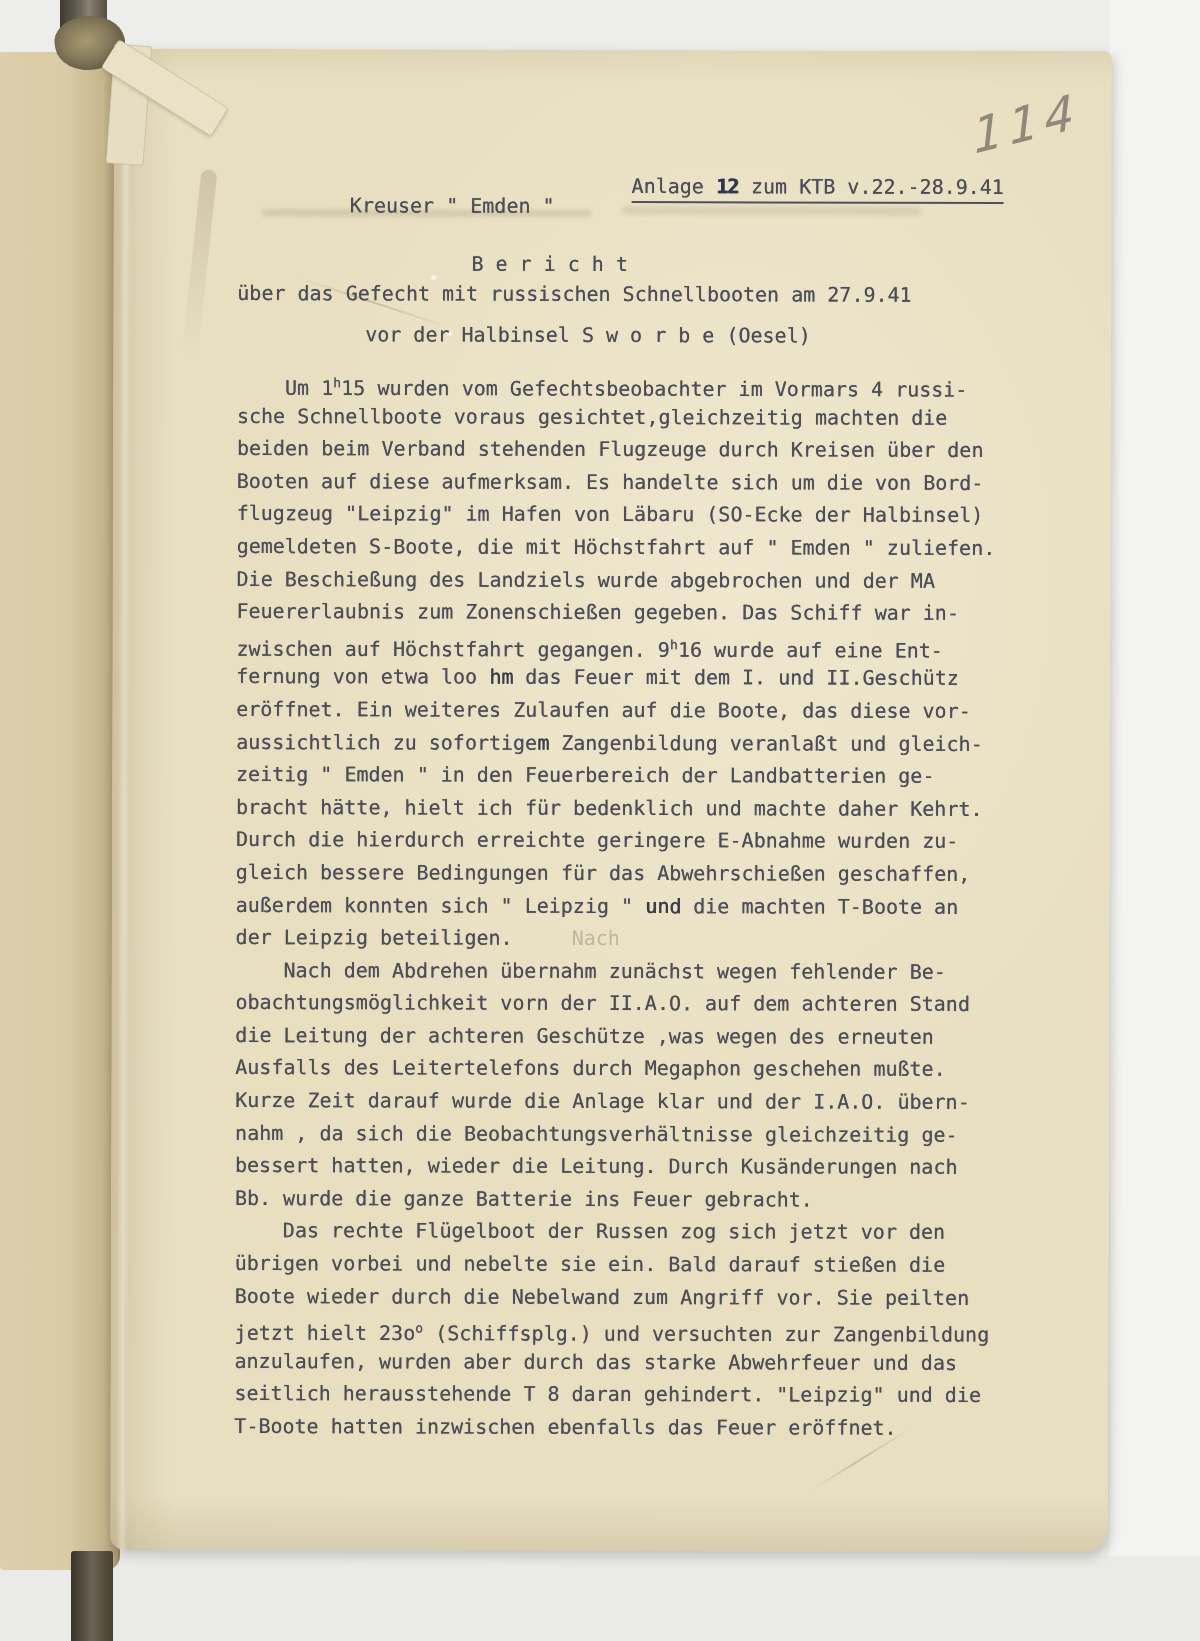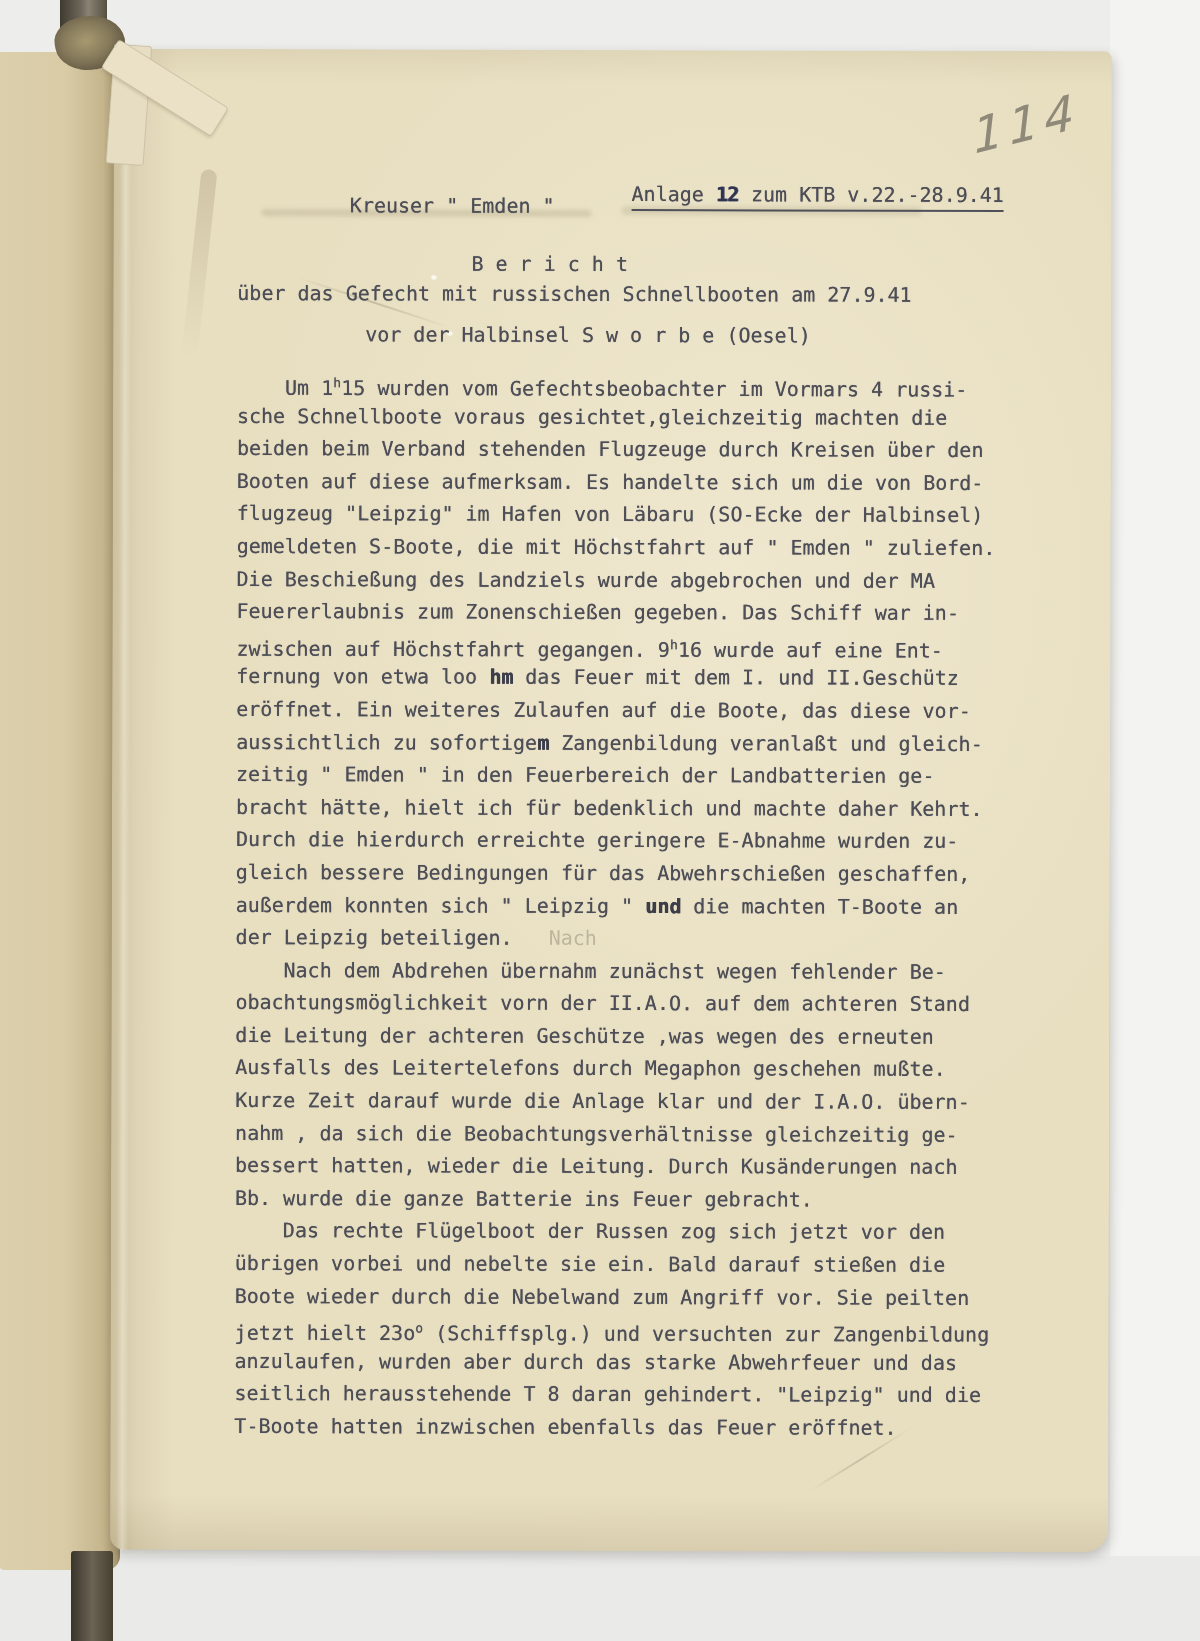--- a/index.html
+++ b/index.html
@@ -54,31 +54,31 @@
 
   .pencil{position:absolute;left:858px;top:44px;font-family:"DejaVu Sans",sans-serif;
     font-style:italic;font-size:48px;color:var(--pencil);transform:rotate(-14deg) skewX(-10deg);
     letter-spacing:6px;font-weight:400;}
 
   
   .content{position:absolute;left:124px;top:0;width:840px;color:var(--ink);font-size:20px;
     text-shadow:0 0 0.7px rgba(72,73,84,0.75);}
   .header-line{position:absolute;left:0;top:120px;width:840px;white-space:pre;}
   .author{margin-left:16px;}
-  .reference{position:absolute;left:394px;top:12px;border-bottom:2px solid #4f505a;padding-bottom:3px;}
+  .reference{position:absolute;left:394px;top:4px;border-bottom:2px solid #4f505a;padding-bottom:3px;}
   .ref-num{font-weight:700;color:var(--overtype_blue);text-shadow:1px 0 0 rgba(46,52,82,0.85);letter-spacing:-1px;margin-right:1px;}
   .title-line{position:absolute;left:234px;top:202px;white-space:pre;}
   .sub1{position:absolute;left:0px;top:232px;white-space:pre;}
   .sub2{position:absolute;left:128px;top:273px;white-space:pre;}
   .body-block{position:absolute;left:0;top:318px;width:840px;}
   .tline{white-space:pre;line-height:32.6px;height:32.6px;}
   .tline.ind{padding-left:48px;}
   .tline sup{font-size:13px;letter-spacing:0.2px;}
-  .ot{font-weight:700;color:#3d3e4a;text-shadow:0.6px 0 0 #3d3e4a;text-align:center;}
-  .ghost{color:rgba(122,115,95,0.40);text-shadow:none;}
+  .ot{font-weight:400;color:#3d3e4a;text-shadow:0.6px 0 0 #3d3e4a;text-align:center;}
+  .ghost{color:rgba(122,115,95,0.40);text-shadow:none;margin-left:23px;}
 </style>
 </head>
 <body>
 
 <div class="scene">
   <div class="bg-right"></div>
   <div class="bg-right2"></div>
 
   <div class="left-strip"></div>
 

